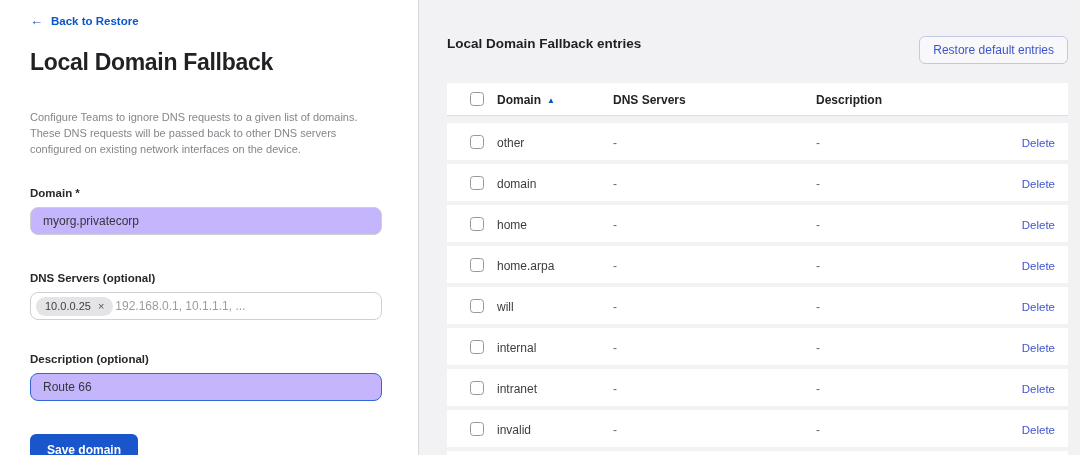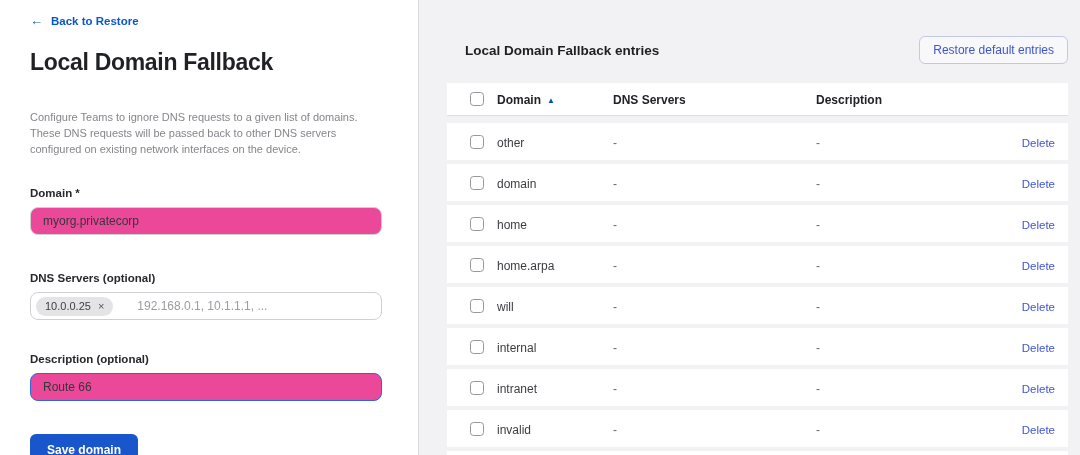--- a/index.html
+++ b/index.html
@@ -29,27 +29,27 @@
     margin:33px 0 0 0; width:336px;
     font-size:11px; line-height:16px; color:#85868b;
   }
   .form-group { margin-top:0; }
   .field-label {
     display:block; font-size:11.5px; font-weight:700; color:#27282c;
     margin:0 0 8px 0;
   }
   .text-input {
     width:352px; height:28px; border:1px solid #cfd0d4; border-radius:8px;
-    padding:0 12px; font-size:12px; color:#36373b; background:#ec4899;
+    padding:0 12px; font-size:12px; color:#36373b; background:#c4b5fd;
     outline:none; font-family:"Liberation Sans", sans-serif;
   }
   .text-input.focused { border:1.5px solid #3465d9; }
   .dns-input {
     width:352px; height:28px; border:1px solid #cfd0d4; border-radius:8px;
-    background:#fff; display:flex; align-items:center; padding:0 6px 0 5px; gap:22px;
+    background:#fff; display:flex; align-items:center; padding:0 6px 0 5px; gap:0;
   }
   .chip {
     background:#e4e4e7; border-radius:10px; height:19px;
     display:inline-flex; align-items:center; gap:7px; padding:0 9px;
     font-size:11px; color:#3f4044; flex:none;
   }
   .chip-x { font-size:11px; color:#55565a; cursor:pointer; line-height:1; }
   .ghost-input {
     border:none; outline:none; flex:1; min-width:0; font-size:12px;
     color:#36373b; background:transparent; font-family:"Liberation Sans", sans-serif;
@@ -64,22 +64,22 @@
   .mt-dom  { margin-top:30px; }
   .mt-dns  { margin-top:37px; }
   .mt-desc { margin-top:33px; }
 
   
   .right-panel {
     position:absolute; left:420px; top:0; width:660px; height:455px;
     background:#f2f2f4;
   }
   .entries-header {
-    display:flex; justify-content:space-between; align-items:center;
-    padding:36px 12px 0 45px;
+    display:flex; justify-content:space-between; align-items:flex-start;
+    padding:36px 12px 0 27px;
   }
   .entries-title { font-size:13.5px; font-weight:700; color:#1e1f23; }
   .restore-btn {
     background:#f8f8fa; border:1px solid #c3c8e6; border-radius:6px;
     color:#3c55cd; font-size:12px; padding:6px 13px; cursor:pointer;
     font-family:"Liberation Sans", sans-serif;
   }
 
   .entries-table { margin:19px 12px 0 27px; overflow:hidden; }
   .thead {

